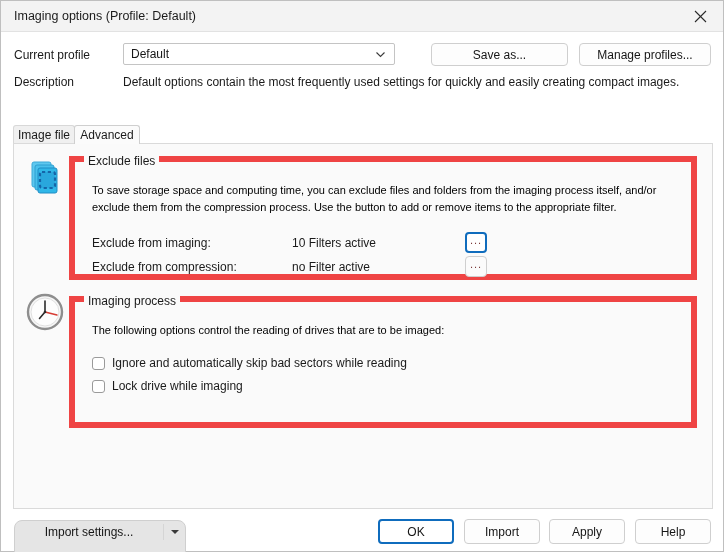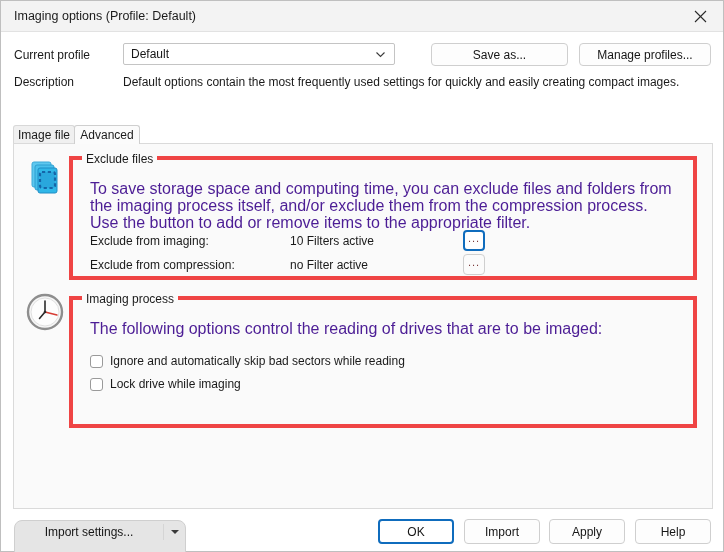--- a/index.html
+++ b/index.html
@@ -177,40 +177,40 @@
     width: 64px;
     height: 1px;
     background: #fbfbfb;
     z-index: 4;
   }
 
   
   .groupbox {
     position: absolute;
     box-sizing: border-box;
-    border: 4px solid #ef4444;
+    border: 6px solid #ef4444;
     background: #fafafa;
   }
   .group-title {
     position: absolute;
     top: -8px;
     left: 9px;
     padding: 0 4px;
     background: #fafafa;
     font-size: 12px;
     color: #1a1a1a;
     white-space: nowrap;
   }
   #group-exclude-files  { left: 68px; top: 155px; width: 628px; height: 124px; }
   #group-imaging-process{ left: 68px; top: 295px; width: 628px; height: 132px; }
 
   .group-desc {
     position: absolute;
-    font-size: 16px;
-    color: #4c1d95;
+    font-size: 11px;
+    color: #000000;
     line-height: 17px;
   }
   #exclude-desc {
     left: 17px; top: 20px; width: 590px;
   }
   #imaging-desc {
     left: 17px; top: 20px; white-space: nowrap;
   }
 
   

